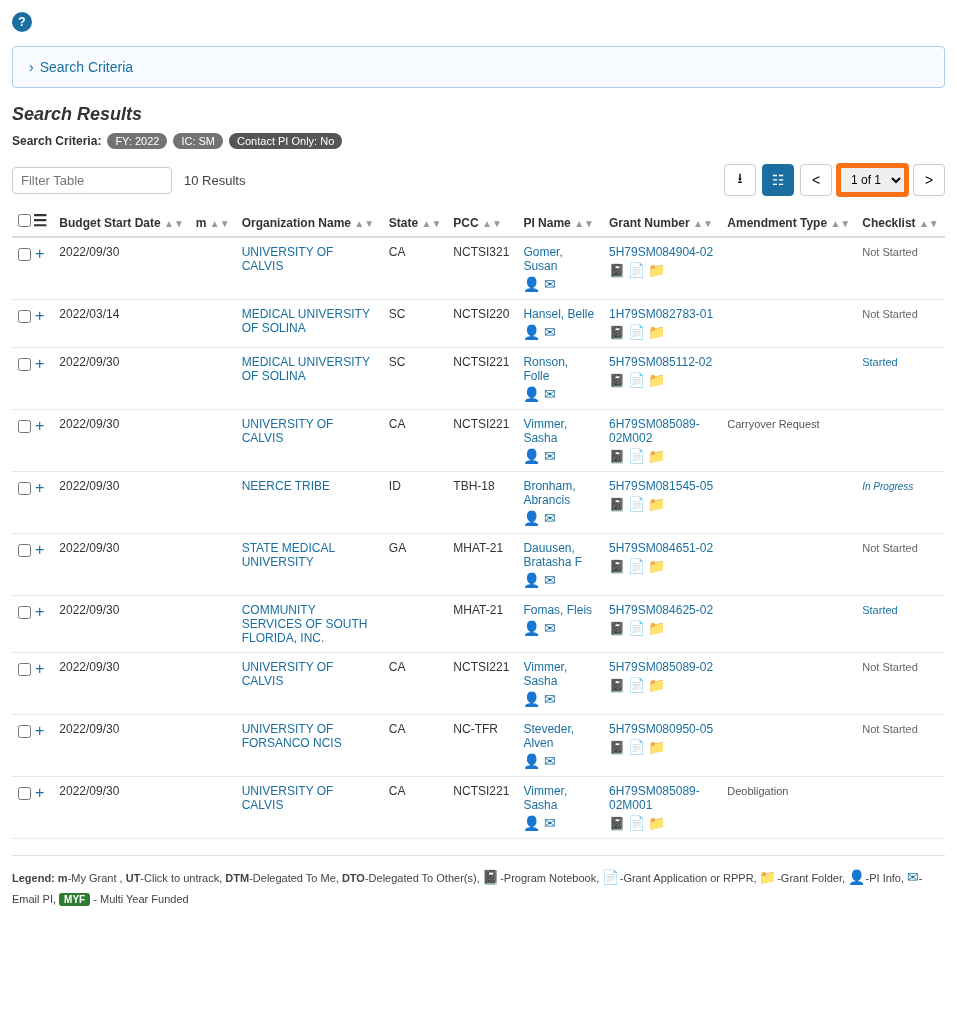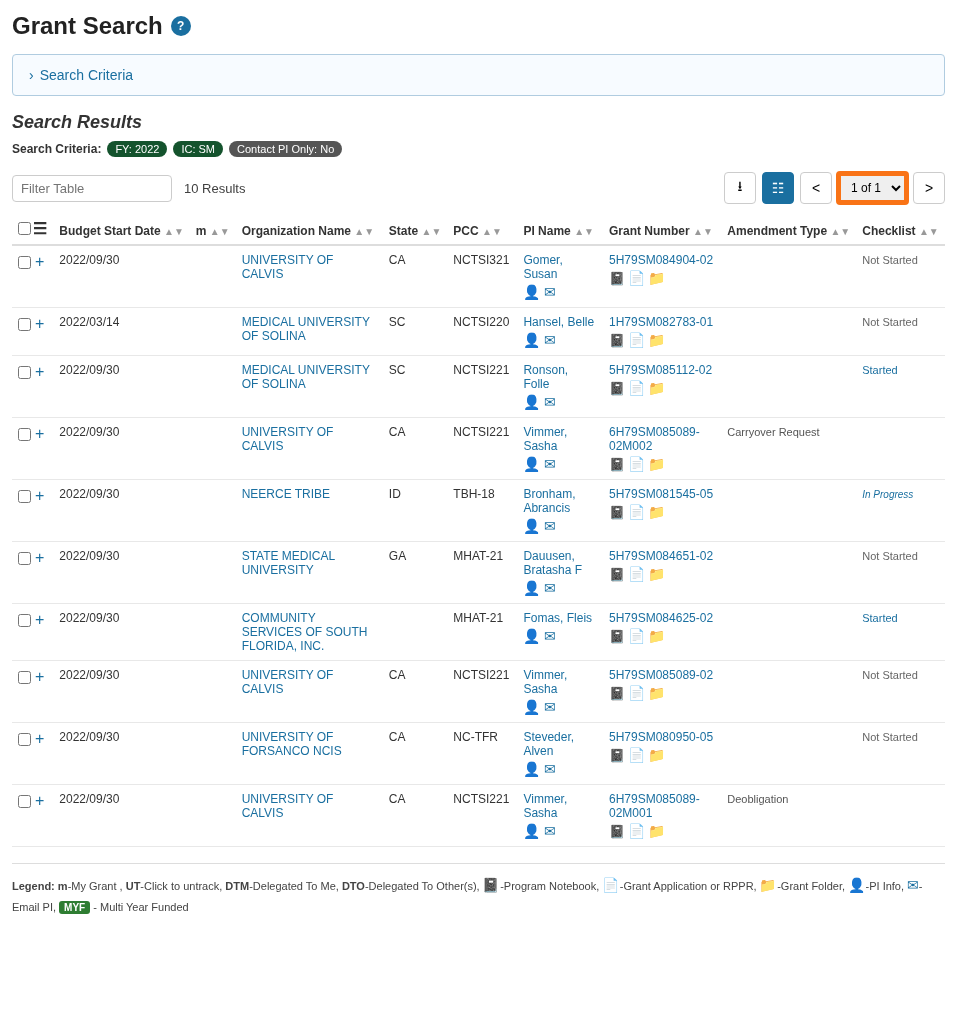--- a/index.html
+++ b/index.html
@@ -7,21 +7,21 @@
     
     .page-header { display: flex; align-items: center; gap: 8px; margin-bottom: 14px; }
     .page-title { font-size: 24px; font-weight: bold; color: #222; }
     .help-icon { width: 20px; height: 20px; border-radius: 50%; background: #1a6fa0; color: #fff; display: inline-flex; align-items: center; justify-content: center; font-size: 12px; font-weight: bold; cursor: pointer; }
 
     .search-criteria-panel { border: 1px solid #b0cce0; border-radius: 4px; padding: 12px 16px; margin-bottom: 16px; background: #f7fbff; cursor: pointer; display: flex; align-items: center; gap: 6px; color: #1a6fa0; font-size: 14px; }
     .chevron-right { font-style: normal; }
 
     .search-results-title { font-size: 18px; font-weight: bold; margin-bottom: 8px; font-style: italic; }
     .search-criteria-tags { display: flex; align-items: center; gap: 6px; margin-bottom: 14px; font-size: 12px; }
-    .tag { background: #14532d; color: #fff; border-radius: 12px; padding: 2px 8px; font-size: 11px; }
+    .tag { background: #737373; color: #fff; border-radius: 12px; padding: 2px 8px; font-size: 11px; }
     .tag.contact-pi { background: #555; }
 
     .table-toolbar { display: flex; align-items: center; justify-content: space-between; margin-bottom: 8px; }
     .toolbar-left { display: flex; align-items: center; gap: 12px; }
     .filter-input { border: 1px solid #ccc; border-radius: 4px; padding: 5px 8px; font-size: 13px; width: 160px; }
     .results-count { font-size: 13px; color: #404040; }
     .toolbar-right { display: flex; align-items: center; gap: 6px; }
     .icon-btn { border: 1px solid #ccc; background: #fff; border-radius: 4px; width: 32px; height: 32px; cursor: pointer; display: flex; align-items: center; justify-content: center; font-size: 14px; }
     .icon-btn.active { background: #1a6fa0; color: #fff; border-color: #1a6fa0; }
     .pagination { display: flex; align-items: center; gap: 4px; }
@@ -60,21 +60,20 @@
     .col-pcc { width: 80px; }
     .col-pi { width: 100px; }
     .col-grant { width: 130px; }
     .col-amend { width: 110px; }
     .col-checklist { width: 90px; }
   </style>
 </head>
 <body>
 
 <div class="page-header">
-  <span class="page-title">Grant Search</span>
   <span class="help-icon">?</span>
 </div>
 
 <div class="search-criteria-panel">
   <span class="chevron-right">›</span>
   <span>Search Criteria</span>
 </div>
 
 <div class="search-results-title">Search Results</div>
 

